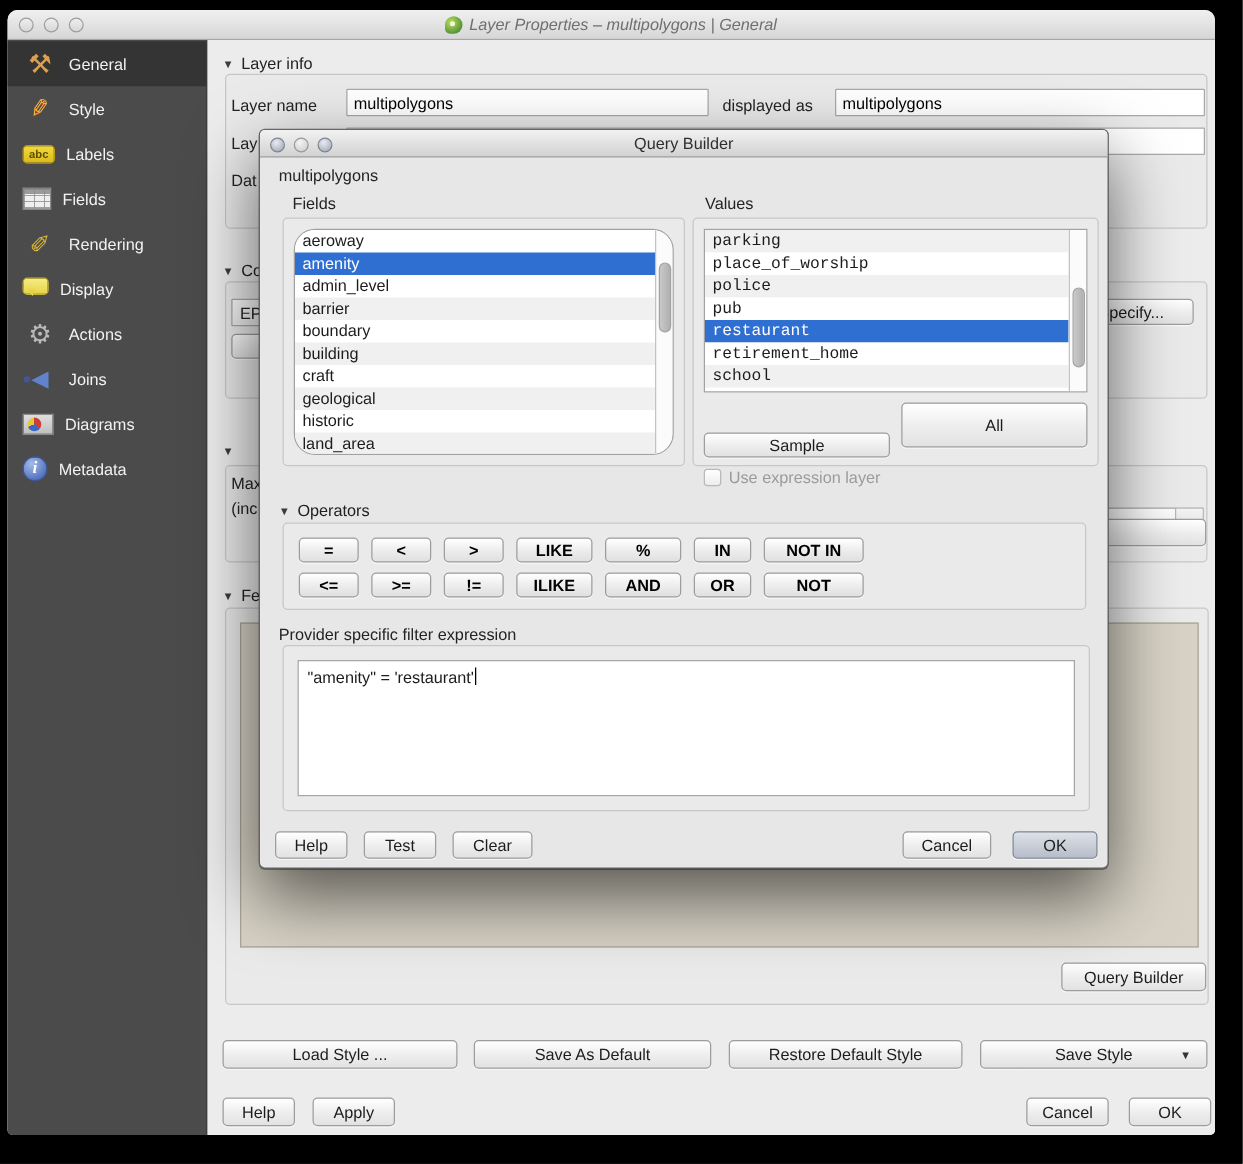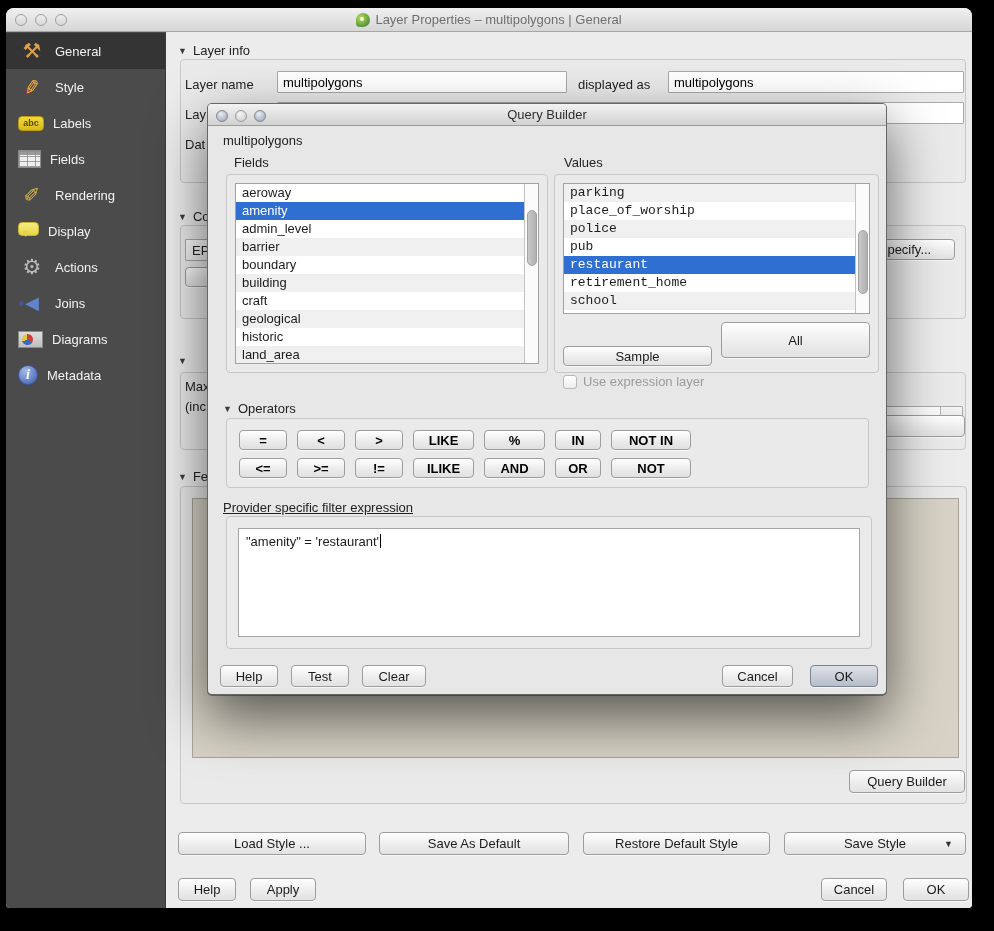--- a/index.html
+++ b/index.html
@@ -1,21 +1,21 @@
 <!DOCTYPE html>
 <html><head>
 <meta charset="utf-8">
 <style>
   * { margin:0; padding:0; box-sizing:border-box; }
   html,body { width:994px; height:931px; background:#000; font-family:"Liberation Sans", sans-serif; font-size:13px; color:#1c1c1c; overflow:hidden; }
   #stage { position:relative; width:994px; height:931px; }
 
   
   #window { position:absolute; left:6px; top:8px; width:966px; height:900px; background:#ececec; border-radius:8px 8px 4px 4px; overflow:hidden; box-shadow:0 0 0 1px rgba(0,0,0,.45); }
-  #titlebar { position:absolute; left:0; top:0; width:100%; height:24px; background:linear-gradient(#f0f0f0,#d6d6d6); border-bottom:1px solid #a6a6a6; display:flex; align-items:center; }
+  #titlebar { position:absolute; left:0; top:0; width:100%; height:24px; background:linear-gradient(#f0f0f0,#d6d6d6); border-bottom:1px solid #a6a6a6; display:flex; align-items:center;font-style:italic; }
   .lights { display:flex; gap:8px; padding-left:9px; position:absolute; left:0; top:0; height:24px; align-items:center; }
   .light { width:12px; height:12px; border-radius:50%; }
   .light.inactive { border:1px solid #9d9d9d; background:linear-gradient(#ededed,#d8d8d8); }
   .light.sphere { border:1px solid #7d8594; background:radial-gradient(circle at 40% 30%, #e8ebf0, #9aa2b2); }
   .light.sphere.mid { background:radial-gradient(circle at 40% 30%, #f4f4f4, #c9c9c9); border-color:#9a9a9a; }
   .tb-title { flex:1; text-align:center; color:#6f6f6f; font-size:13px; display:flex; justify-content:center; align-items:center; gap:5px; }
   #qb-titlebar .tb-title { color:#2e2e2e; }
   .qgis-ico { width:14px; height:14px; border-radius:50% 50% 50% 4px; background:radial-gradient(circle at 35% 35%, #bade5c, #57953a 70%); display:inline-block; position:relative; }
   .qgis-ico::after { content:""; position:absolute; left:4px; top:4px; width:4px; height:4px; border-radius:50%; background:#f4f7d8; }
 
@@ -238,21 +238,21 @@
         <span class="light sphere mid"></span>
         <span class="light sphere"></span>
       </div>
       <div class="tb-title">Query Builder</div>
     </div>
 
     <span class="abs lbl" style="left:15px; top:29px;">multipolygons</span>
 
     <span class="abs lbl" style="left:26px; top:51px;">Fields</span>
     <div class="abs gbox" style="left:18px; top:70px; width:322px; height:199px; padding:8px;">
-      <div class="list-box" style="height:181px;">
+      <div class="list-box" style="height:181px;border-radius:17px;">
         <div class="rows fields-rows">
 
             <div class="lrow">
               <span>aeroway</span>
             </div>
 
             <div class="lrow sel">
               <span>amenity</span>
             </div>
 
@@ -361,21 +361,21 @@
       <button>&lt;=</button>
           <button>&gt;=</button>
           <button>!=</button>
           <button>ILIKE</button>
           <button>AND</button>
           <button>OR</button>
           <button>NOT</button>
         </div>
     </div>
 
-    <span class="abs lbl" style="left:15px; top:396px;text-decoration:underline;">Provider specific filter expression</span>
+    <span class="abs lbl" style="left:15px; top:396px;">Provider specific filter expression</span>
     <div class="abs gbox" style="left:18px; top:412px; width:646px; height:133px; padding:11px;">
       <div class="expr-area" style="height:109px;">
         <span>"amenity" = 'restaurant'</span><span class="caret"></span>
       </div>
     </div>
 
     <button class="abs btn" style="left:12px; top:561px; width:58px;">Help</button>
     <button class="abs btn" style="left:83px; top:561px; width:58px;">Test</button>
     <button class="abs btn" style="left:154px; top:561px; width:64px;">Clear</button>
     <button class="abs btn" style="left:514px; top:561px; width:71px;">Cancel</button>

